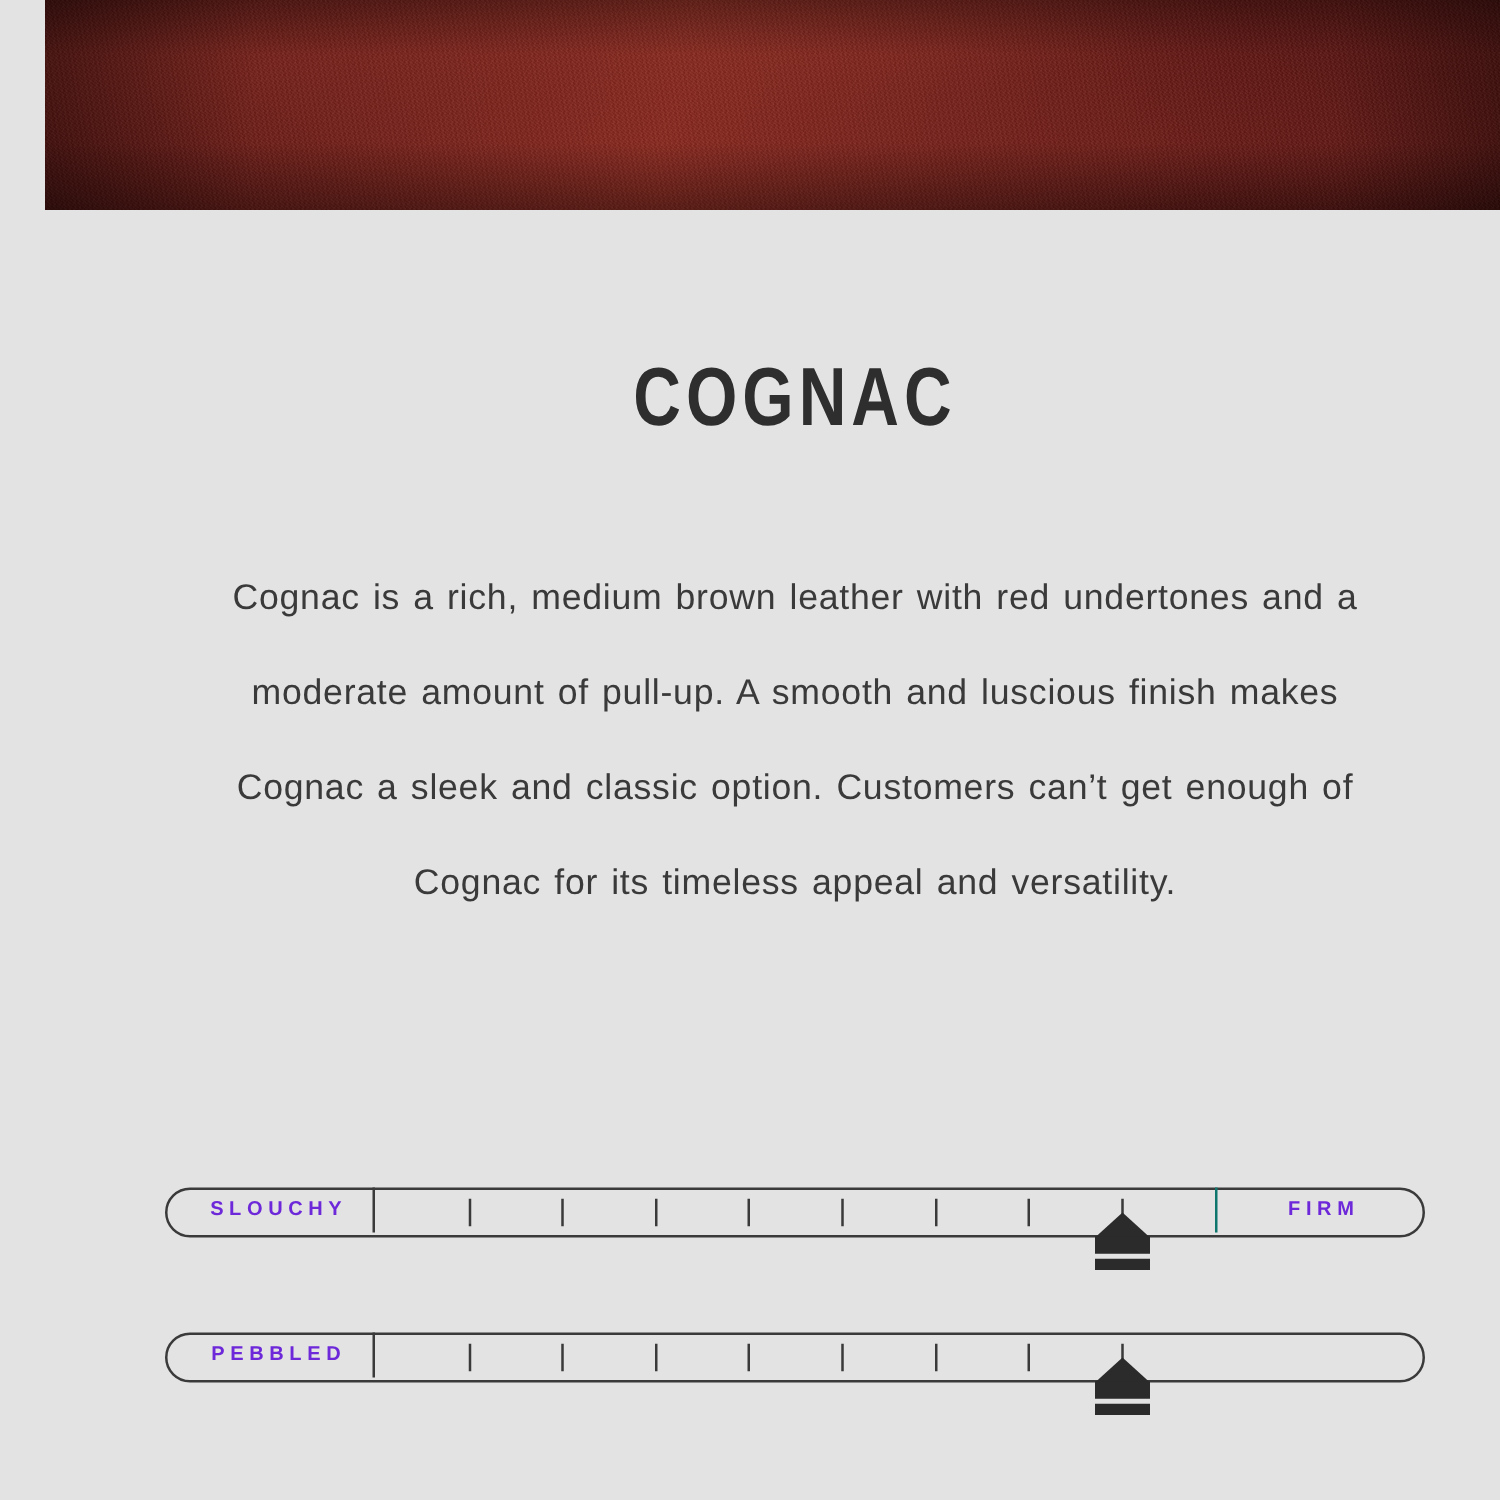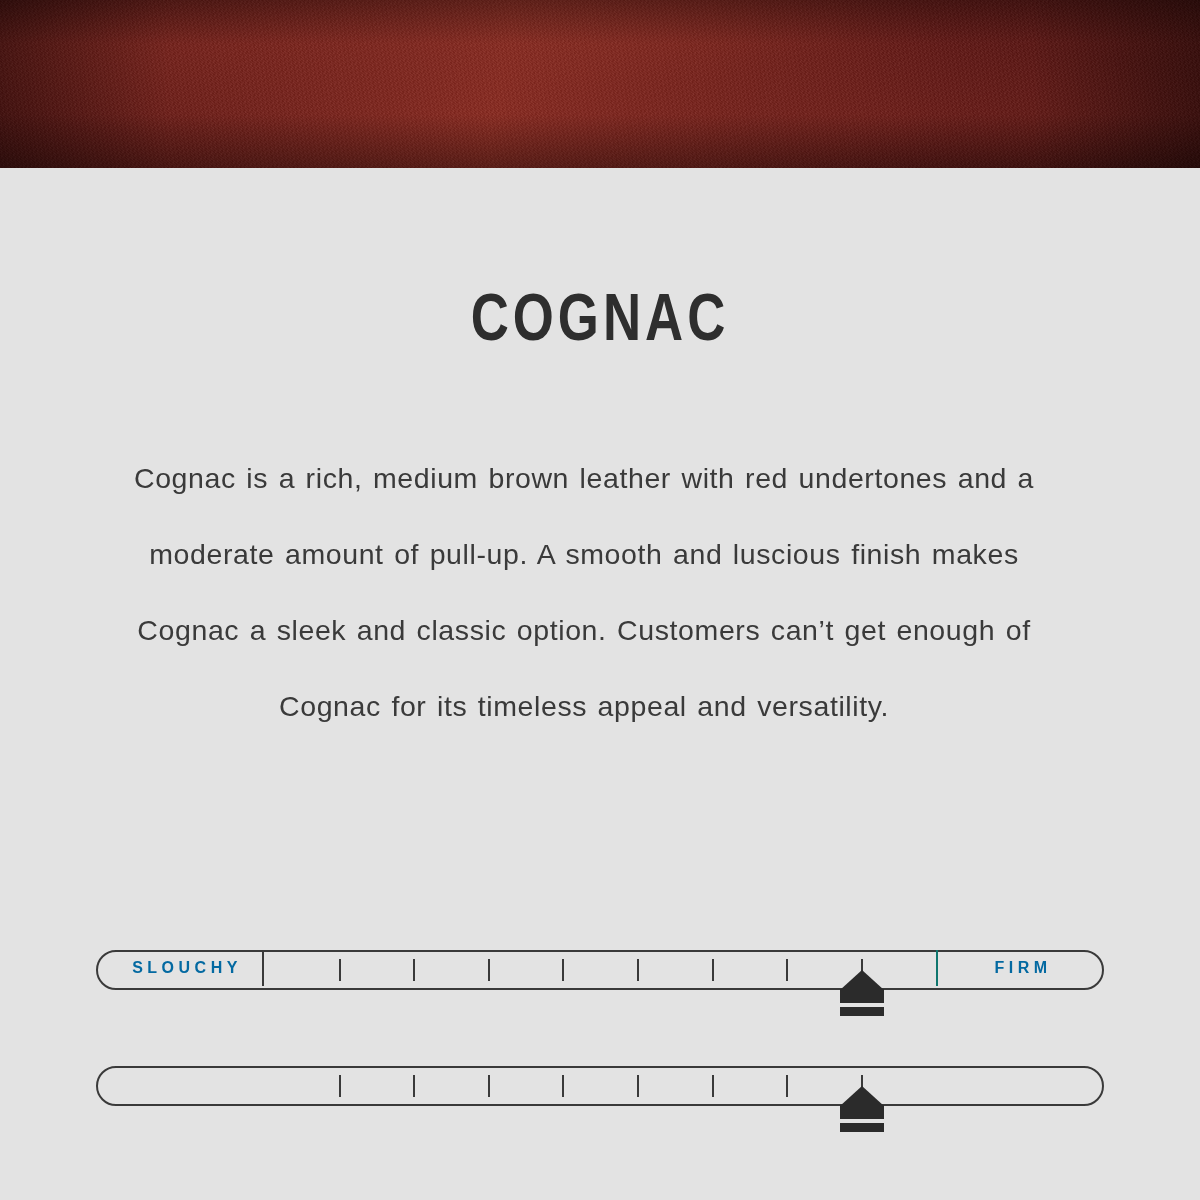--- a/index.html
+++ b/index.html
@@ -13,20 +13,21 @@
     font-family: "Liberation Sans", sans-serif;
     overflow: hidden;
   }
 
   .page {
     position: relative;
     width: 1200px;
     height: 1105px;
     background: #e3e3e3;
     box-sizing: border-box;
+    padding-left: 36px;
   }
 
   
   .swatch {
     position: relative;
     width: 1200px;
     height: 168px;
     background:
       radial-gradient(ellipse 60% 80% at 18% 30%, rgba(128,38,30,0.55) 0%, rgba(90,20,16,0) 60%),
       radial-gradient(ellipse 50% 70% at 72% 70%, rgba(120,34,28,0.45) 0%, rgba(80,16,14,0) 65%),
@@ -72,21 +73,21 @@
     letter-spacing: 5px;
     color: #2e2e2e;
     transform: scaleX(0.80);
     transform-origin: 50% 50%;
     line-height: 1;
   }
 
   .desc {
     position: absolute;
     top: 272px;
-    left: 120px;
+    left: 136px;
     width: 928px;
     text-align: center;
     font-size: 28.5px;
     line-height: 76px;
     color: #3a3a3a;
     letter-spacing: 0.6px;
     word-spacing: 2px;
   }
 
   
@@ -113,21 +114,21 @@
   .cap {
     position: absolute;
     top: 0;
     height: 36px;
     display: flex;
     align-items: center;
     justify-content: center;
     font-size: 16px;
     font-weight: 700;
     letter-spacing: 4.5px;
-    color: #0369a1;
+    color: #6d28d9;
     box-sizing: border-box;
   }
   .cap-left {
     left: 2px;
     width: 166px;
     border-right: 2px solid #3a3a3a;
     padding-left: 14px;
   }
   .cap-right {
     right: 2px;
@@ -216,20 +217,21 @@
       </div>
       <div class="marker" style="left:744px">
         <div class="head"></div>
         <div class="body"></div>
         <div class="foot"></div>
       </div>
     </div>
 
     <div class="scale scale-2">
       <div class="bar"></div>
+      <div class="cap cap-left">PEBBLED</div>
       <div class="ticks">
         <div class="tick" style="left:11.1%"></div>
         <div class="tick" style="left:22.2%"></div>
         <div class="tick" style="left:33.3%"></div>
         <div class="tick" style="left:44.4%"></div>
         <div class="tick" style="left:55.5%"></div>
         <div class="tick" style="left:66.6%"></div>
         <div class="tick" style="left:77.7%"></div>
         <div class="tick" style="left:88.8%"></div>
       </div>

